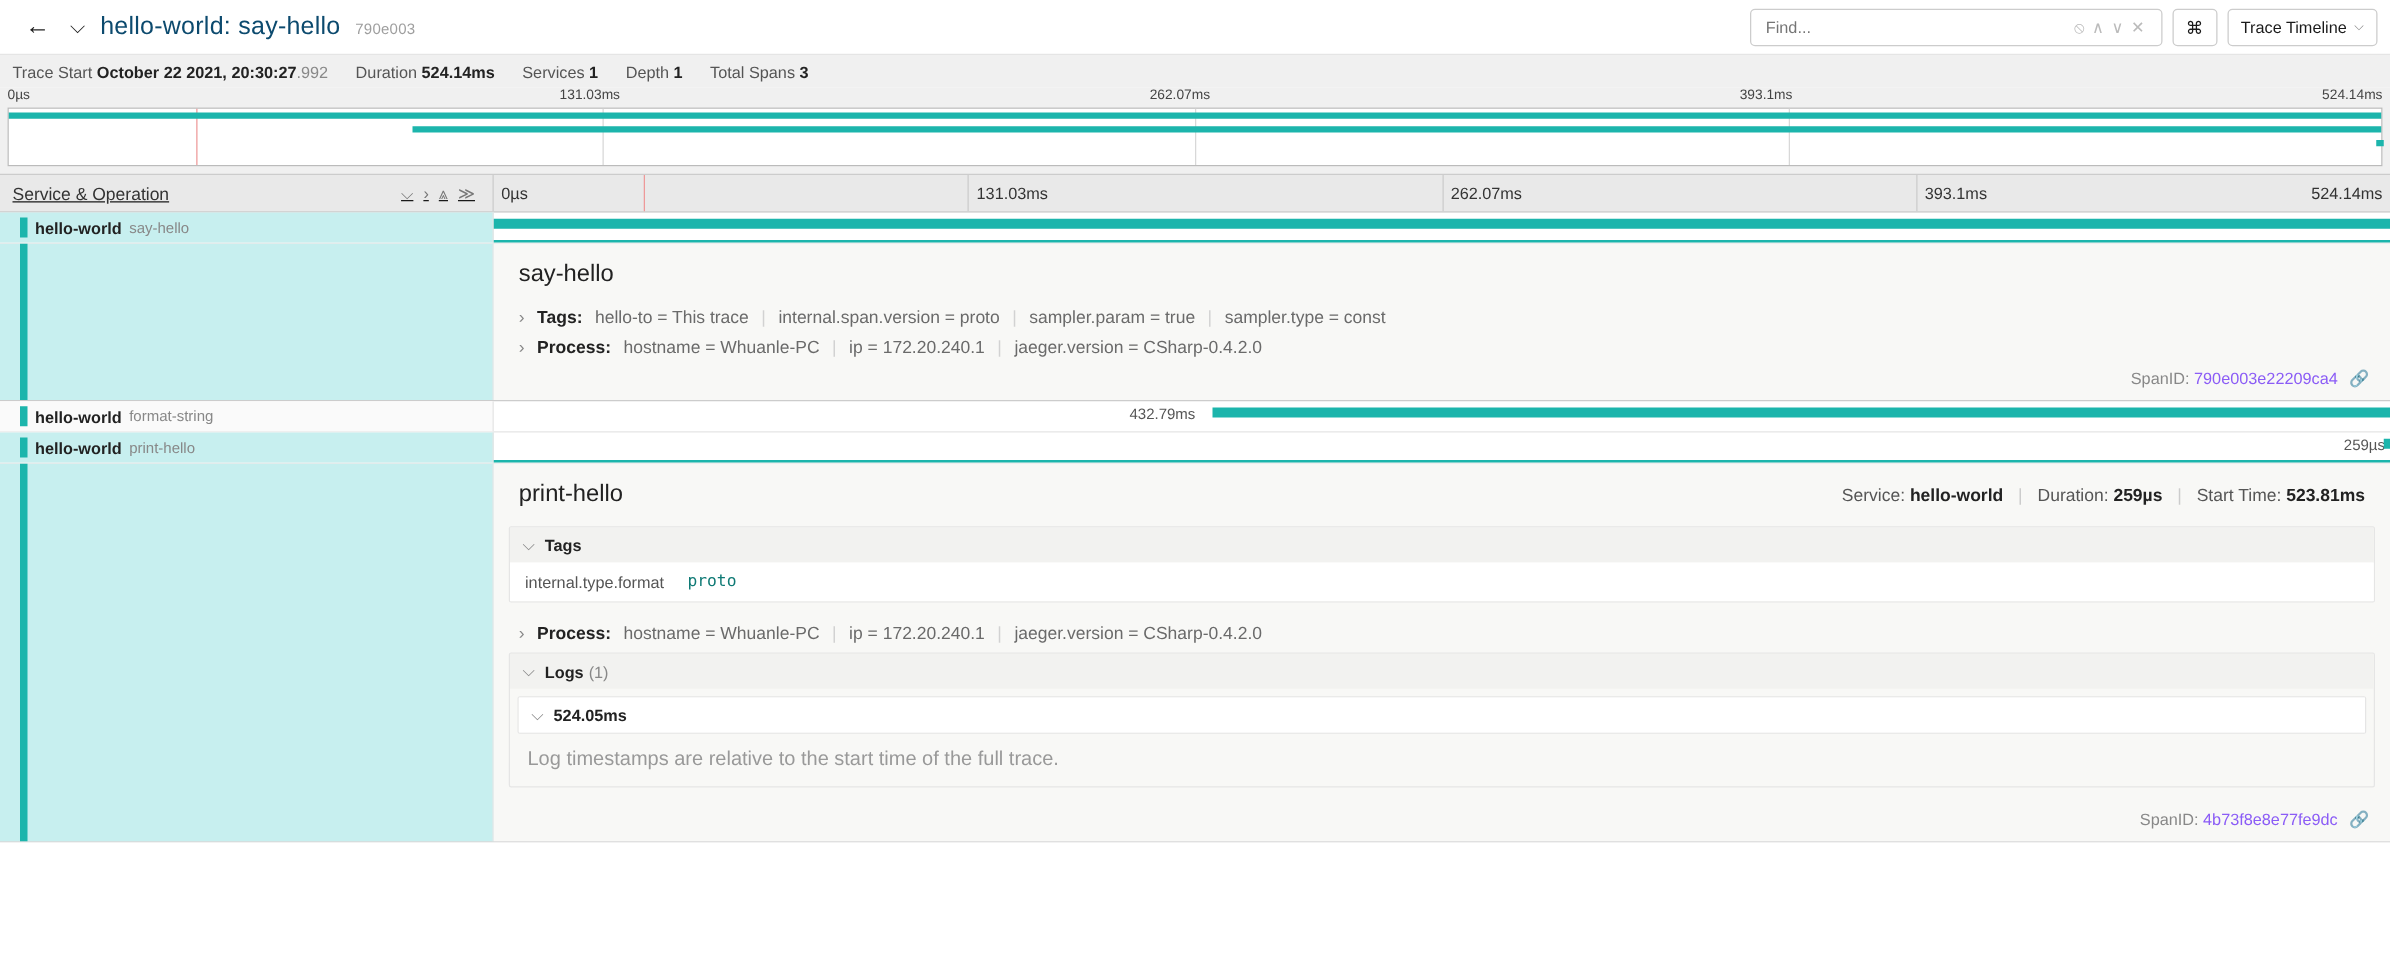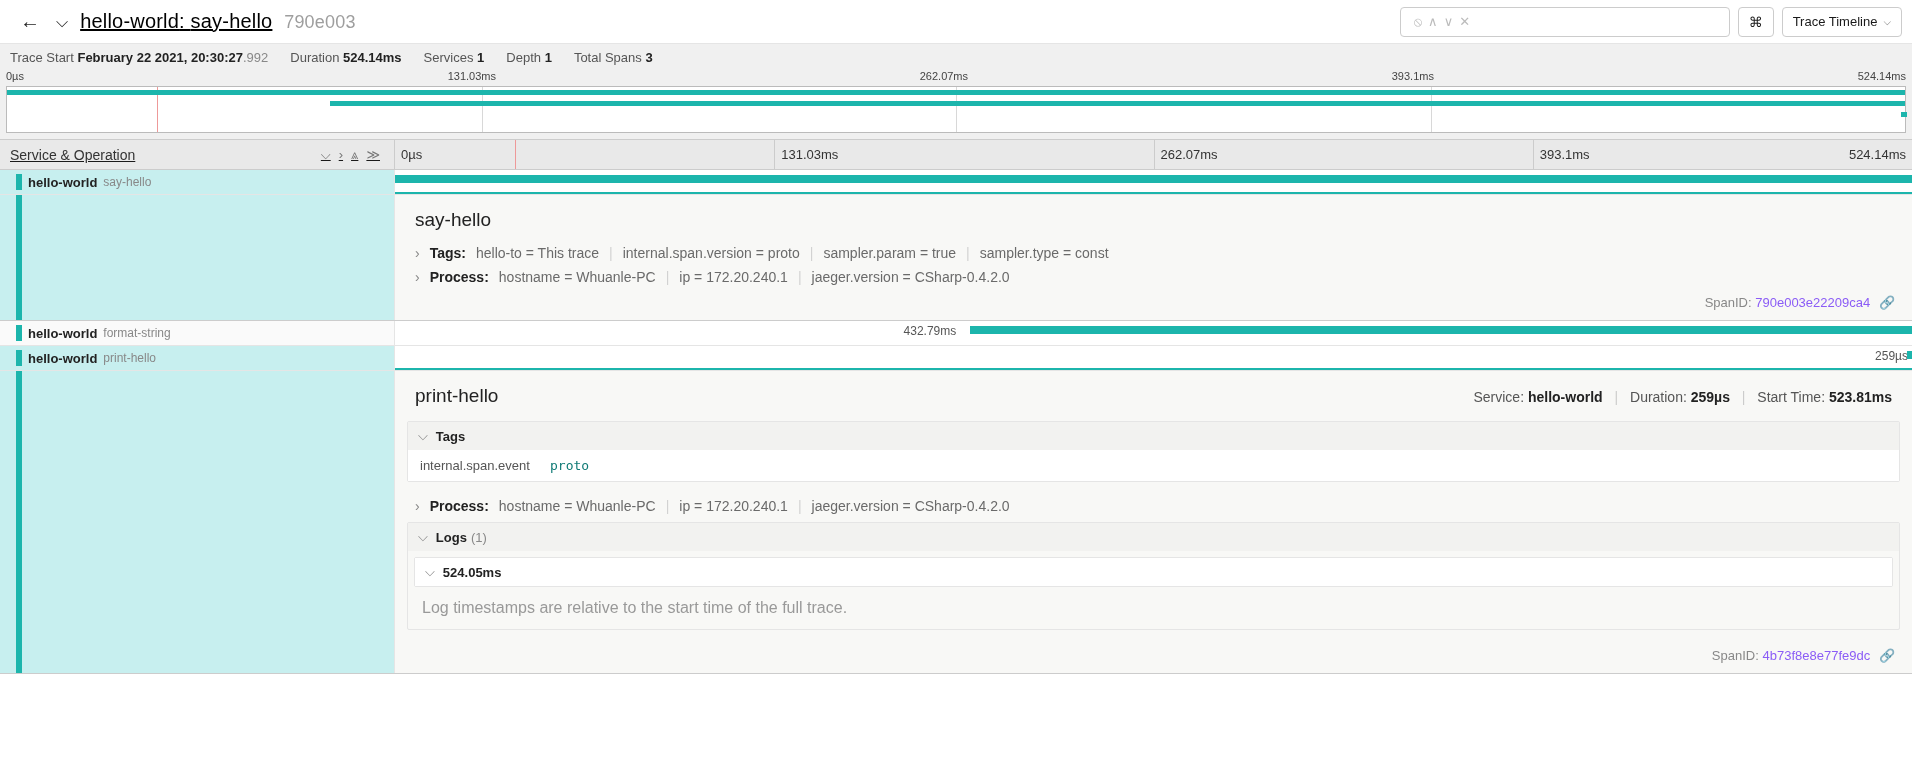--- a/index.html
+++ b/index.html
@@ -16,22 +16,22 @@
   }
   *{box-sizing:border-box;}
   html,body{margin:0;padding:0;font-family:-apple-system,BlinkMacSystemFont,"Segoe UI",Helvetica,Arial,sans-serif;font-size:13px;color:var(--text);background:var(--bg);}
   body{width:1912px;}
 
   
   .hdr{display:flex;align-items:center;height:44px;border-bottom:1px solid var(--border-light);padding:0 10px;background:var(--bg);}
   .hdr .back{font-size:20px;color:#222;padding:0 10px;cursor:pointer;}
   .hdr .chev{font-size:16px;color:#222;padding:0 6px;cursor:pointer;}
   .hdr h1{font-size:20px;font-weight:400;margin:0 6px;letter-spacing:.2px;}
-  .hdr h1 .svc{color:#000000;text-decoration:underline;}
-  .hdr h1 .traceid{color:#9e9e9e;font-size:18px;font-weight:400;margin-left:6px;}
+  .hdr h1 .svc{color:#0c4a6e;}
+  .hdr h1 .traceid{color:#9e9e9e;font-size:12px;font-weight:400;margin-left:6px;}
   .hdr .spacer{flex:1;}
   .hdr .find{height:30px;width:330px;border:1px solid var(--border);border-radius:4px;padding:2px 10px;font-size:13px;display:flex;align-items:center;}
   .hdr .find input{border:0;outline:0;width:260px;font-size:13px;height:100%;}
   .hdr .find .navbtns{display:flex;align-items:center;}
   .hdr .find .navbtns span{color:#bbb;margin:0 3px;font-size:13px;cursor:pointer;}
   .hdr .btn{height:30px;border:1px solid var(--border);border-radius:4px;margin-left:8px;padding:0 10px;display:flex;align-items:center;cursor:pointer;background:#fff;}
   .hdr .btn.icon{width:36px;justify-content:center;font-size:14px;}
   .hdr .btn .dd-chev{margin-left:6px;color:#888;font-size:10px;}
 
   
@@ -114,40 +114,41 @@
 
 <div class="hdr">
   <span class="back">←</span>
   <span class="chev">⌵</span>
   <h1>
     <span class="svc"><span>hello-world</span>: <span>say-hello</span></span>
     <span class="traceid">790e003</span>
   </h1>
   <span class="spacer"></span>
   <div class="find">
+    <input type="text" placeholder="Find..." style="">
     <span class="navbtns">
       <span>⦸</span>
       <span>∧</span>
       <span>∨</span>
       <span>✕</span>
     </span>
   </div>
   <div class="btn icon">
     <span>⌘</span>
   </div>
   <div class="btn">
     <span>Trace Timeline</span>
     <span class="dd-chev">⌵</span>
   </div>
 </div>
 
 <div class="summary">
   <span class="kv">
     <span>Trace Start</span>
-    <b>February 22 2021, 20:30:27</b><span class="fade">.992</span>
+    <b>October 22 2021, 20:30:27</b><span class="fade">.992</span>
   </span>
   <span class="kv">
     <span>Duration</span>
     <b>524.14ms</b>
   </span>
   <span class="kv">
     <span>Services</span>
     <b>1</b>
   </span>
   <span class="kv">
@@ -285,21 +286,21 @@
           <span>Start Time</span>: <b>523.81ms</b>
         </span>
       </div>
 
       <div class="sect">
         <div class="sect-hd">
           <span class="car">⌵</span>
           <span class="t">Tags</span>
         </div>
         <div class="sect-row">
-          <span class="k">internal.span.event</span>
+          <span class="k">internal.type.format</span>
           <span class="v">proto</span>
         </div>
       </div>
 
       <div class="kvline">
         <span class="car">›</span>
         <span class="lbl">Process:</span>
         <span class="pair">hostname = Whuanle-PC</span>
           <span class="psep">|</span>
         <span class="pair">ip = 172.20.240.1</span>

